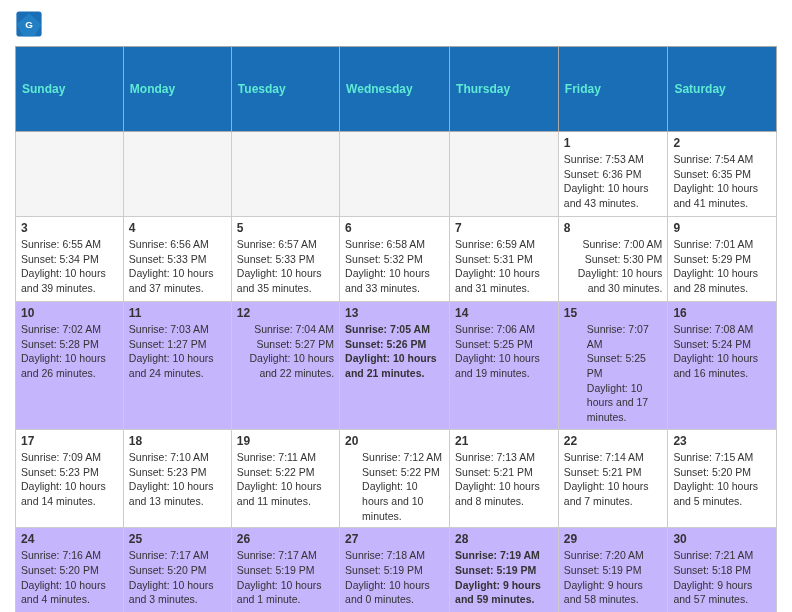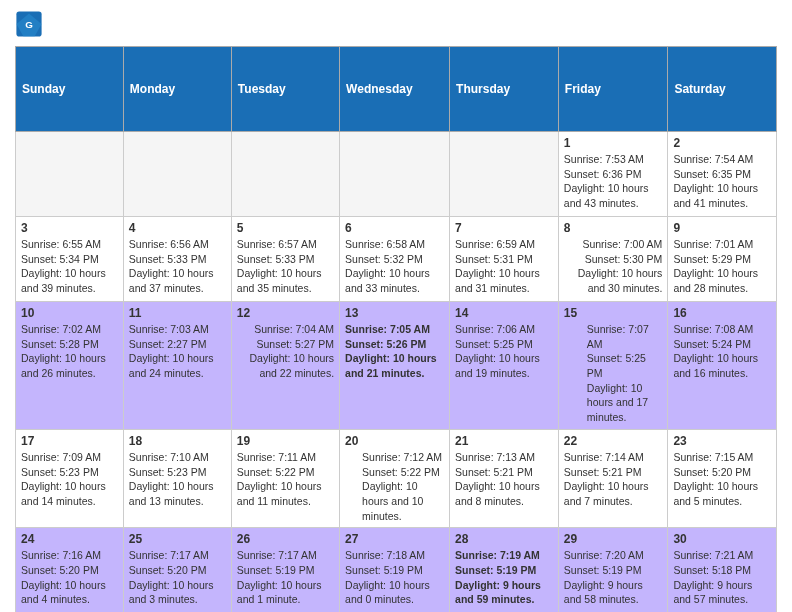--- a/index.html
+++ b/index.html
@@ -15,21 +15,21 @@
     .logo-icon { width: 28px; height: 28px; margin-right: 4px; }
     
     .title-block { text-align: right; }
     .month-title { font-size: 32px; font-weight: bold; color: #333; }
     .location { font-size: 14px; color: #555; }
     
     .calendar { width: 100%; border-collapse: collapse; }
     
     .calendar th {
       background: #1a6eb5;
-      color: #ffffff;
+      color: #5eead4;
       text-align: left;
       padding: 5px 6px;
       font-size: 12px;
       border: 1px solid #aaa;
     }
     
     .calendar td {
       border: 1px solid #ccc;
       vertical-align: top;
       padding: 4px 5px;
@@ -150,21 +150,21 @@
         <tr>
           <td class="shaded">
             <span class="day-num">10</span>
             <div style="white-space: pre-line; line-height: 1.4;">Sunrise: 7:02 AM
 Sunset: 5:28 PM
 Daylight: 10 hours and 26 minutes.</div>
           </td>
           <td class="shaded">
             <span class="day-num">11</span>
             <div style="white-space: pre-line; line-height: 1.4;">Sunrise: 7:03 AM
-Sunset: 2:27 PM
+Sunset: 1:27 PM
 Daylight: 10 hours and 24 minutes.</div>
           </td>
           <td class="shaded">
             <span class="day-num">12</span>
             <div style="white-space: pre-line; line-height: 1.4; text-align: right;">Sunrise: 7:04 AM
 Sunset: 5:27 PM
 Daylight: 10 hours and 22 minutes.</div>
           </td>
           <td class="shaded">
             <span class="day-num">13</span>

